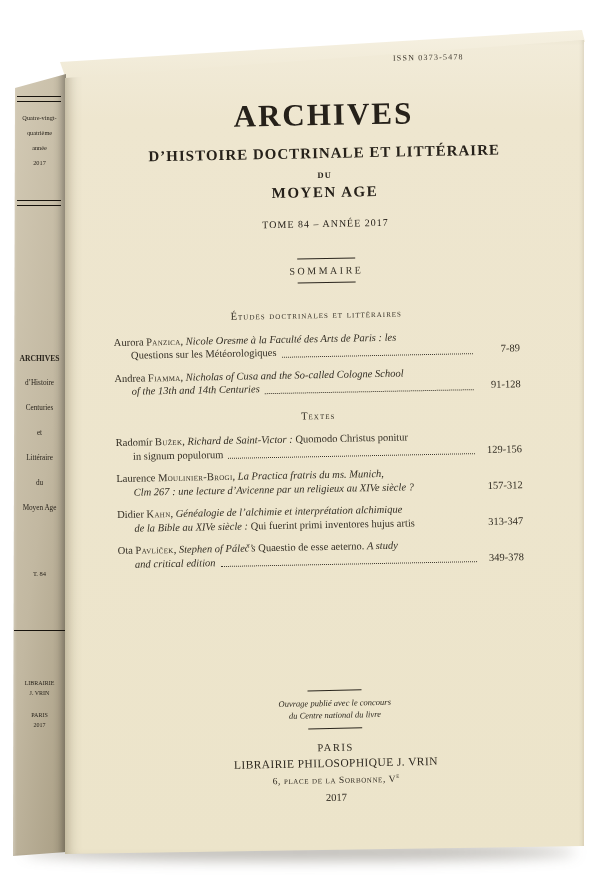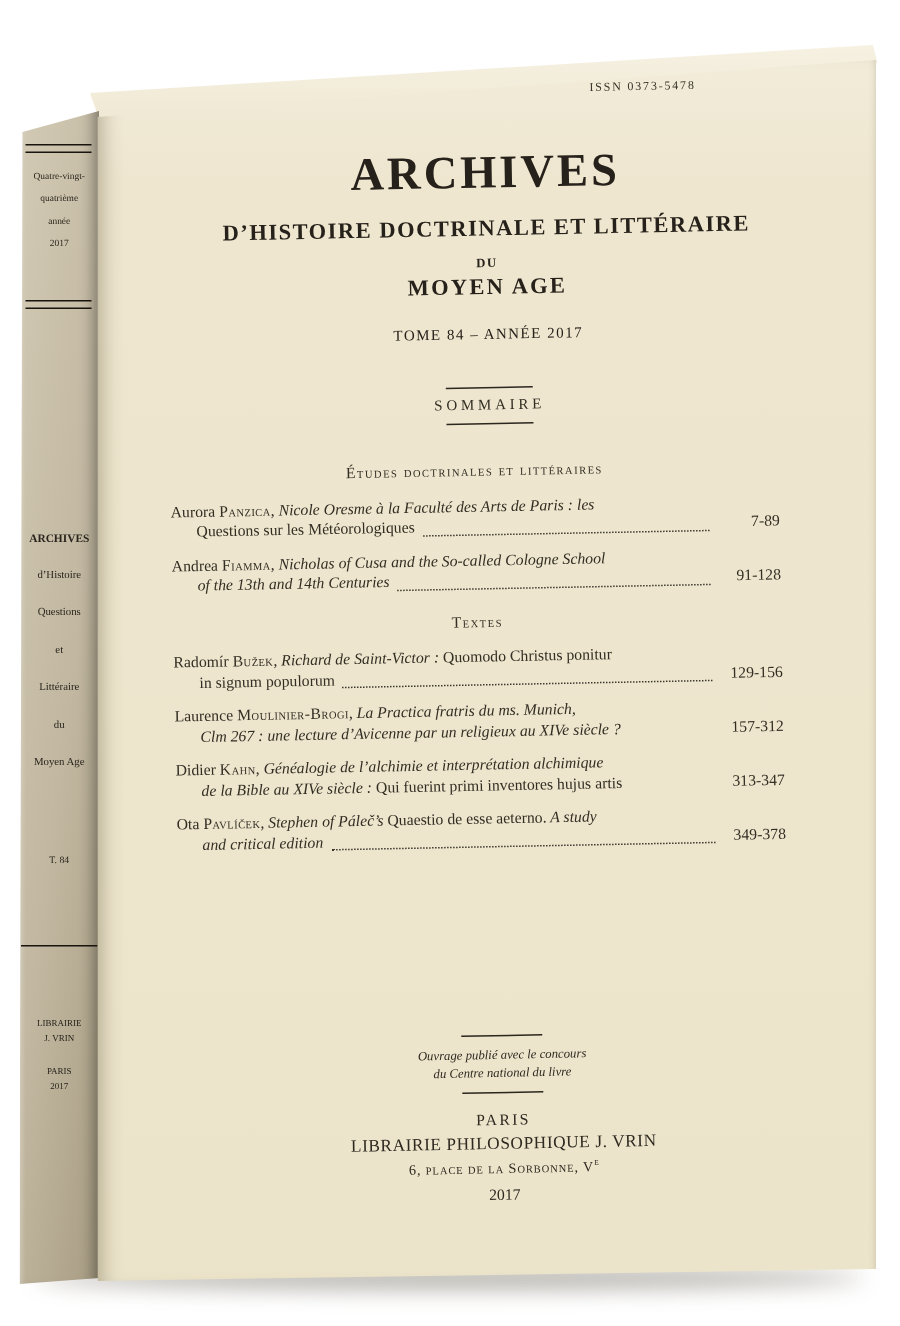--- a/index.html
+++ b/index.html
@@ -95,21 +95,21 @@
     <div class="sp-topblock">
       <div>Quatre-vingt-</div>
       <div>quatrième</div>
       <div>année</div>
       <div>2017</div>
     </div>
     <div class="sp-rule2x sp-r2"></div>
     <div class="sp-titleblock">
       <div>ARCHIVES</div>
       <div>d’Histoire</div>
-      <div>Questions</div>
+      <div>Centuries</div>
       <div>et</div>
       <div>Littéraire</div>
       <div>du</div>
       <div>Moyen Age</div>
     </div>
     <div class="sp-tome">T. 84</div>
     <hr class="sp-rule1">
     <div class="sp-pubblock">
       <div>LIBRAIRIE</div>
       <div>J. VRIN</div>

